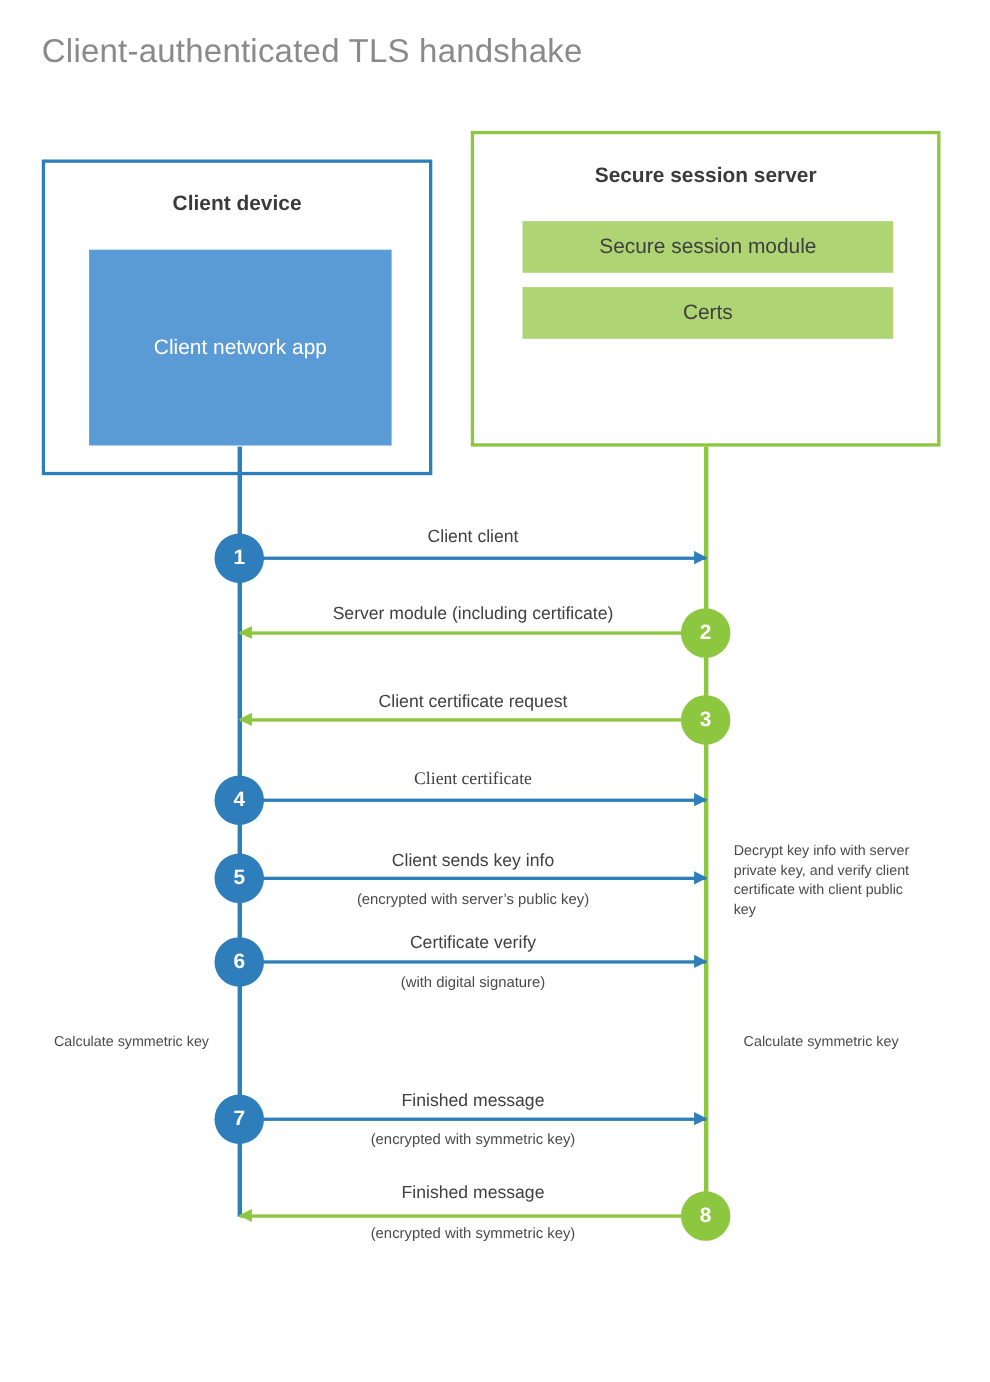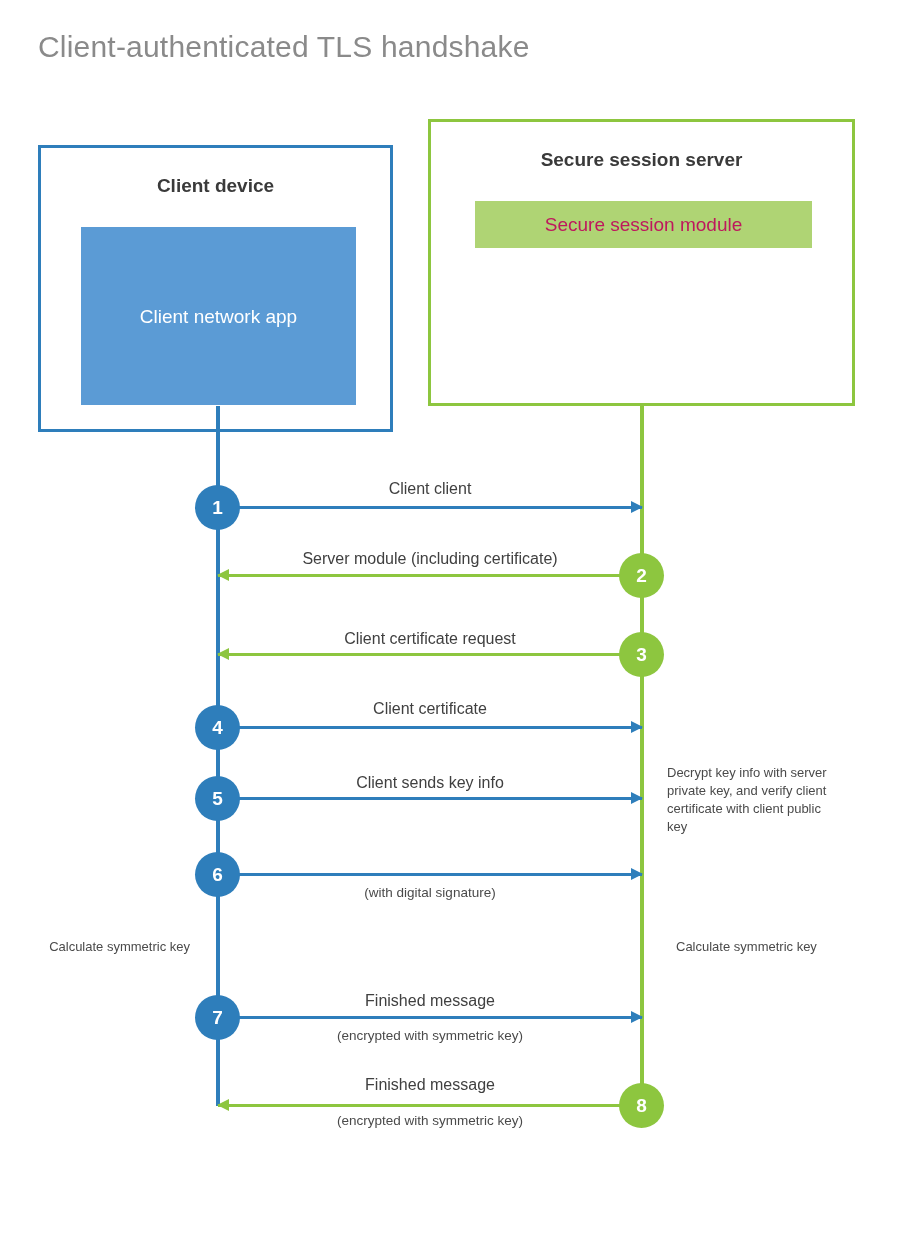--- a/index.html
+++ b/index.html
@@ -85,21 +85,21 @@
 
   .server-modules {
     position: absolute;
     left: 44px;
     top: 79px;
     width: 337px;
   }
   .server-bar {
     height: 47px;
     background: #afd474;
-    color: #be185d;
+    color: #404040;
     font-size: 19px;
     display: flex;
     align-items: center;
     justify-content: center;
     margin-bottom: 13px;
     box-sizing: border-box;
   }
   .server-bar:last-child { margin-bottom: 0; }
 
   
@@ -193,20 +193,21 @@
 
   <div class="actor-box client">
     <div class="actor-title">Client device</div>
     <div class="client-app">Client network app</div>
   </div>
 
   <div class="actor-box server">
     <div class="actor-title">Secure session server</div>
     <div class="server-modules">
       <div class="server-bar">Secure session module</div>
+      <div class="server-bar">Certs</div>
     </div>
   </div>
 
   <div class="lifeline client-line"></div>
   <div class="lifeline server-line"></div>
 
   <div class="msg-label" style="left:218px; top:480px; width:424px;">Client client</div>
   <div class="arrow blue to-right" style="left:218px; top:506px; width:424px;">
       <span class="head"></span>
     </div>
@@ -217,32 +218,34 @@
       <span class="head"></span>
     </div>
   <div class="step-circle green" style="left:619px; top:553px;">2</div>
 
   <div class="msg-label" style="left:218px; top:630px; width:424px;">Client certificate request</div>
   <div class="arrow green to-left" style="left:218px; top:653px; width:424px;">
       <span class="head"></span>
     </div>
   <div class="step-circle green" style="left:619px; top:632px;">3</div>
 
-  <div class="msg-label" style="left:218px; top:700px; width:424px;">Client certificate</div>
+  <div class="msg-label" style="left:218px; top:700px; width:424px;font-family:Liberation Serif, serif;">Client certificate</div>
   <div class="arrow blue to-right" style="left:218px; top:726px; width:424px;">
       <span class="head"></span>
     </div>
   <div class="step-circle blue" style="left:195px; top:705px;">4</div>
 
   <div class="msg-label" style="left:218px; top:774px; width:424px;">Client sends key info</div>
   <div class="arrow blue to-right" style="left:218px; top:797px; width:424px;">
       <span class="head"></span>
     </div>
+  <div class="msg-sublabel" style="left:218px; top:810px; width:424px;">(encrypted with server’s public key)</div>
   <div class="step-circle blue" style="left:195px; top:776px;">5</div>
 
+  <div class="msg-label" style="left:218px; top:849px; width:424px;">Certificate verify</div>
   <div class="arrow blue to-right" style="left:218px; top:873px; width:424px;">
       <span class="head"></span>
     </div>
   <div class="msg-sublabel" style="left:218px; top:885px; width:424px;">(with digital signature)</div>
   <div class="step-circle blue" style="left:195px; top:852px;">6</div>
 
   <div class="msg-label" style="left:218px; top:992px; width:424px;">Finished message</div>
   <div class="arrow blue to-right" style="left:218px; top:1016px; width:424px;">
       <span class="head"></span>
     </div>

